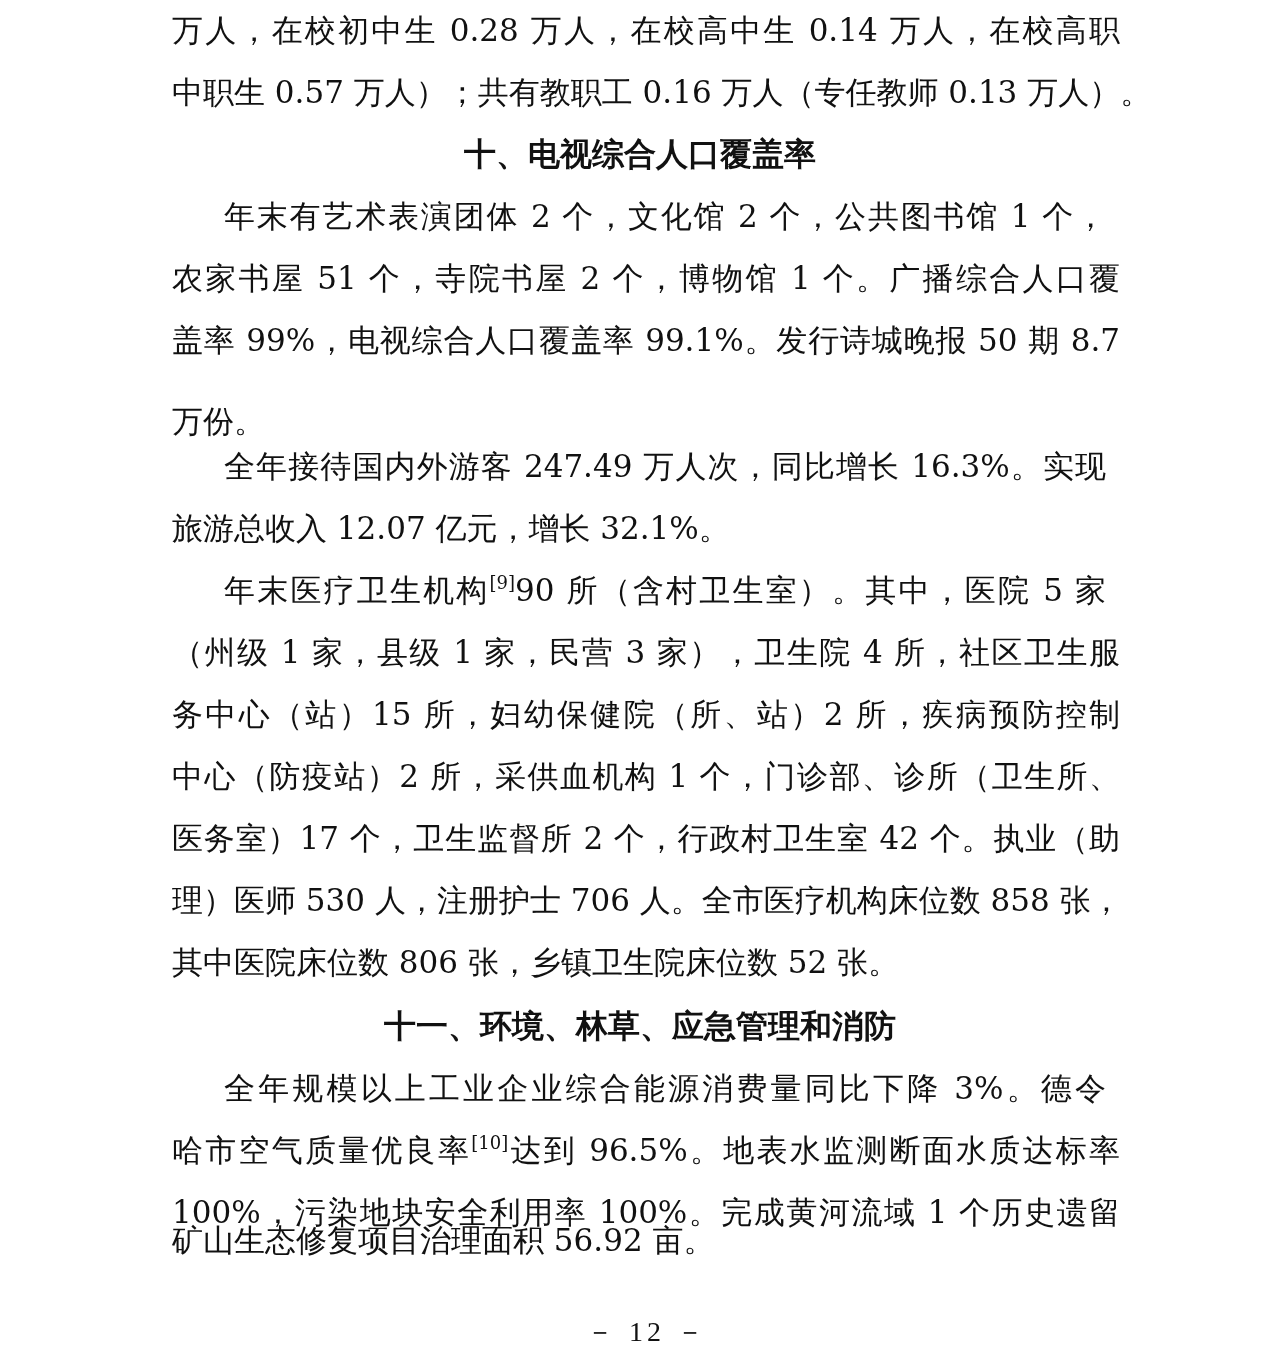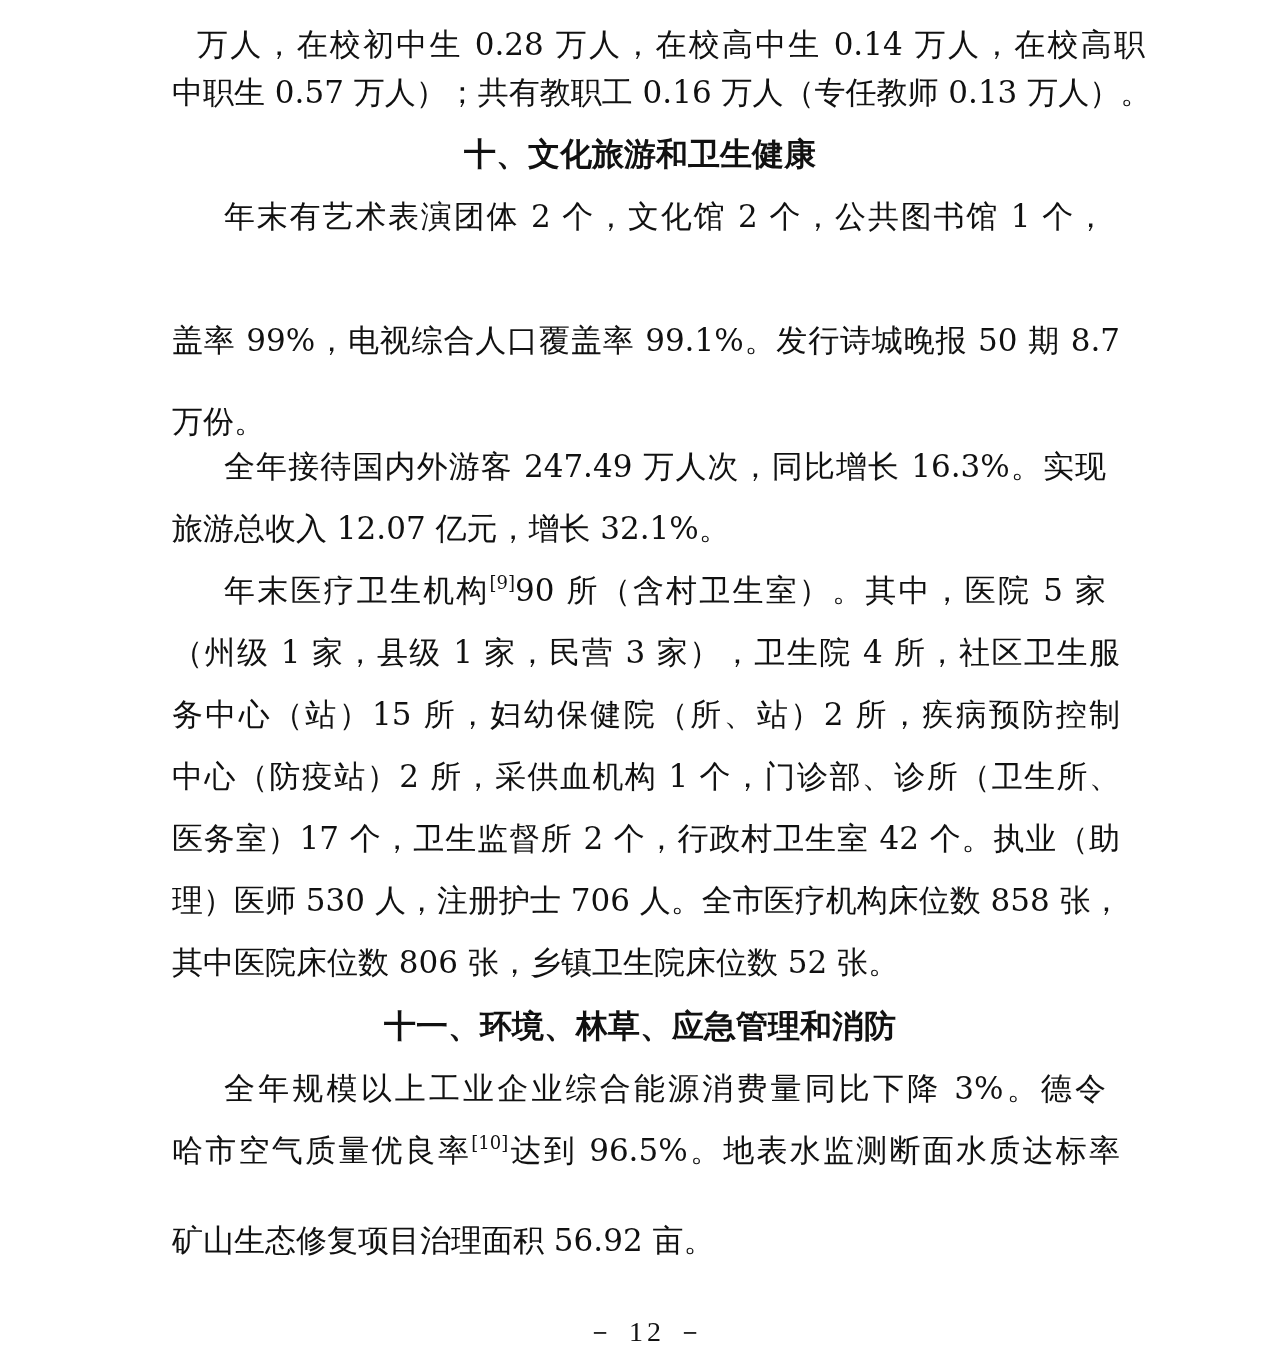--- a/index.html
+++ b/index.html
@@ -69,40 +69,42 @@
       text-align: center;
       font-family: "Liberation Serif", "DejaVu Serif", serif;
       letter-spacing: 4px;
     }
   </style>
 </head>
 <body>
 
 <div class="page">
 
-  <div class="line" style="top:20px;margin-left:25px;">万人，在校初中生 0.28 万人，在校高中生 0.14 万人，在校高职</div>
+  <div class="line" style="top:6px;">万人，在校初中生 0.28 万人，在校高中生 0.14 万人，在校高职</div>
   <div class="line last" style="top:68px;">中职生 0.57 万人）；共有教职工 0.16 万人（专任教师 0.13 万人）。</div>
 
-  <div class="heading" style="top:130px;">十、文化旅游和卫生健康</div>
+  <div class="heading" style="top:130px;">十、电视综合人口覆盖率</div>
 
   <div class="line indent" style="top:192px;">年末有艺术表演团体 2 个，文化馆 2 个，公共图书馆 1 个，</div>
+  <div class="line" style="top:254px;">农家书屋 51 个，寺院书屋 2 个，博物馆 1 个。广播综合人口覆</div>
   <div class="line" style="top:316px;">盖率 99%，电视综合人口覆盖率 99.1%。发行诗城晚报 50 期 8.7</div>
   <div class="line last" style="top:378px;margin-top:19px;">万份。</div>
 
   <div class="line indent" style="top:442px;">全年接待国内外游客 247.49 万人次，同比增长 16.3%。实现</div>
   <div class="line last" style="top:504px;">旅游总收入 12.07 亿元，增长 32.1%。</div>
 
   <div class="line indent" style="top:566px;"><span>年末医疗卫生机构</span><sup>[9]</sup><span>90 所（含村卫生室）。其中，医院 5 家</span></div>
   <div class="line" style="top:628px;">（州级 1 家，县级 1 家，民营 3 家），卫生院 4 所，社区卫生服</div>
   <div class="line" style="top:690px;">务中心（站）15 所，妇幼保健院（所、站）2 所，疾病预防控制</div>
   <div class="line" style="top:752px;">中心（防疫站）2 所，采供血机构 1 个，门诊部、诊所（卫生所、</div>
   <div class="line" style="top:814px;">医务室）17 个，卫生监督所 2 个，行政村卫生室 42 个。执业（助</div>
   <div class="line" style="top:876px;">理）医师 530 人，注册护士 706 人。全市医疗机构床位数 858 张，</div>
   <div class="line last" style="top:938px;">其中医院床位数 806 张，乡镇卫生院床位数 52 张。</div>
 
   <div class="heading" style="top:1002px;">十一、环境、林草、应急管理和消防</div>
 
   <div class="line indent" style="top:1064px;">全年规模以上工业企业综合能源消费量同比下降 3%。德令</div>
   <div class="line" style="top:1126px;"><span>哈市空气质量优良率</span><sup>[10]</sup><span>达到 96.5%。地表水监测断面水质达标率</span></div>
+  <div class="line" style="top:1188px;">100%，污染地块安全利用率 100%。完成黄河流域 1 个历史遗留</div>
   <div class="line last" style="top:1216px;">矿山生态修复项目治理面积 56.92 亩。</div>
 
   <div class="page-number">－ 12 －</div>
 </div>
 
 </body></html>

